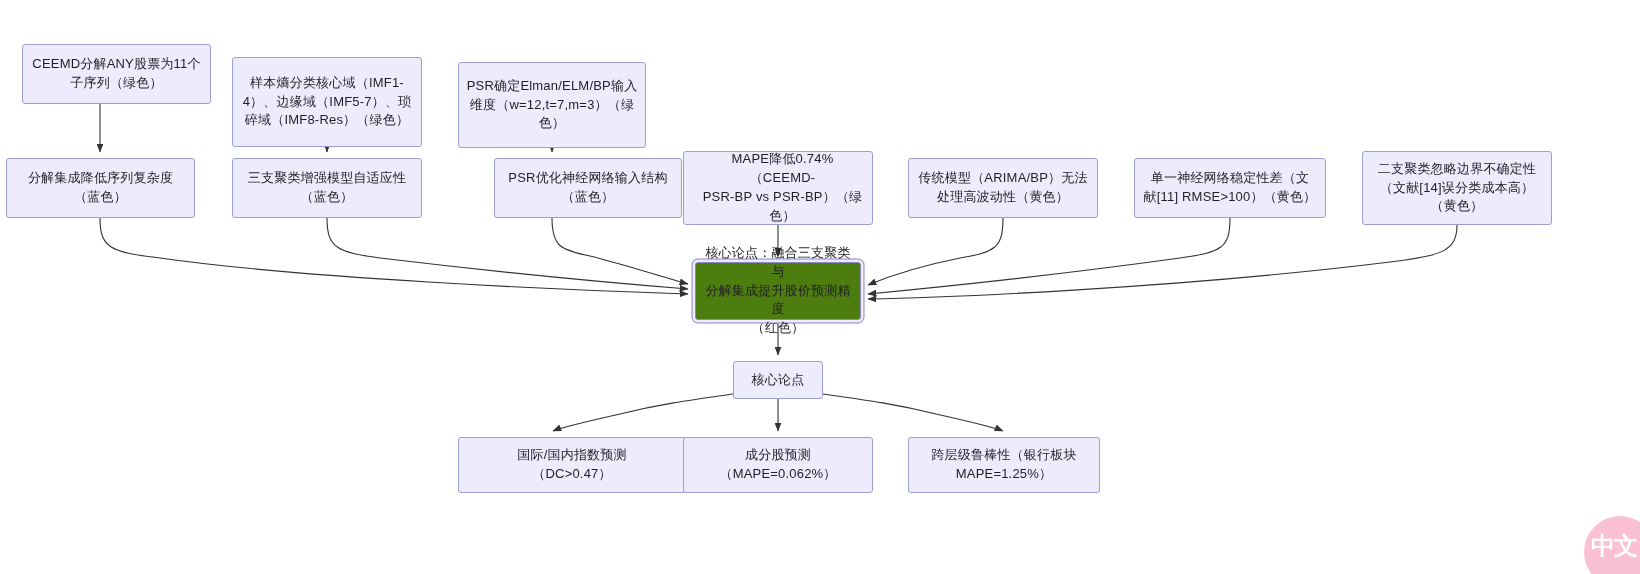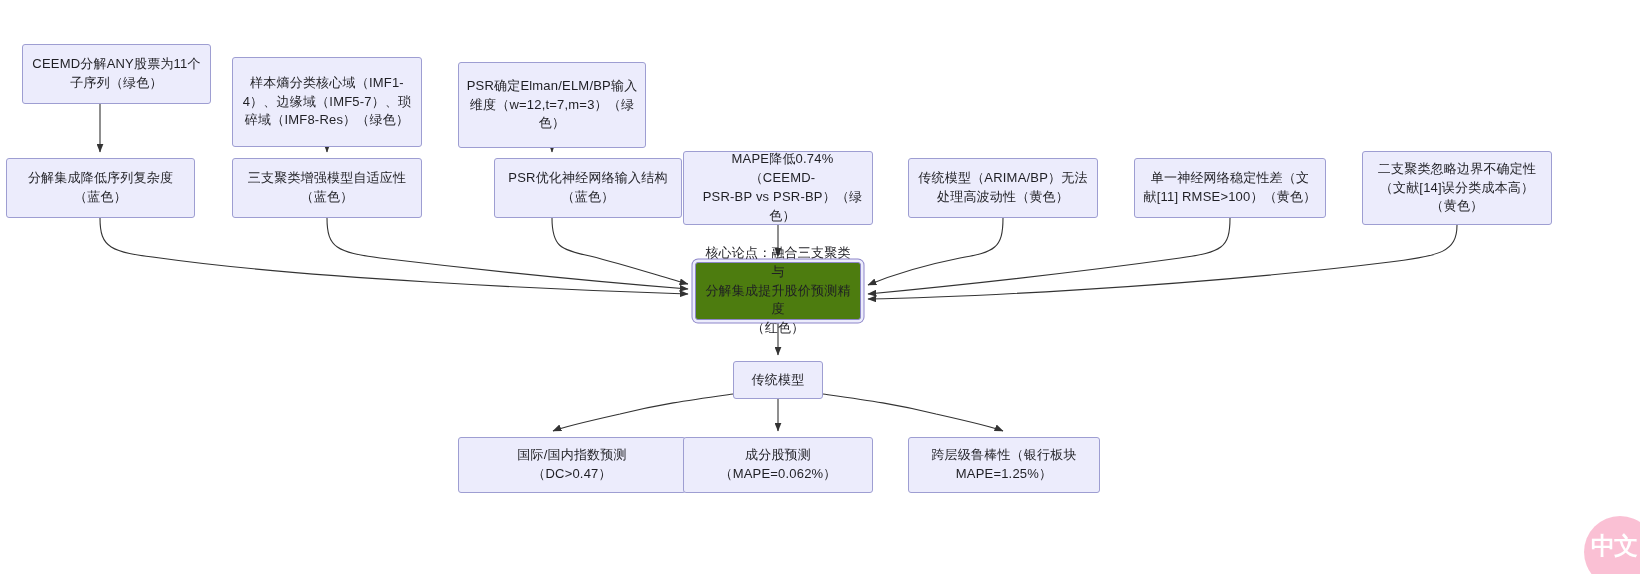--- a/index.html
+++ b/index.html
@@ -150,21 +150,21 @@
         <span class="node-label">二支聚类忽略边界不确定性
 （文献[14]误分类成本高）
 （黄色）</span>
       </div>
       <div class="node-box core" style="left: 695px; top: 262px; width: 166px; height: 58px;">
         <span class="node-label">核心论点：融合三支聚类与
 分解集成提升股价预测精度
 （红色）</span>
       </div>
       <div class="node-box" style="left: 733px; top: 361px; width: 90px; height: 38px;">
-        <span class="node-label">传统模型</span>
+        <span class="node-label">核心论点</span>
       </div>
       <div class="node-box" style="left: 458px; top: 437px; width: 228px; height: 56px;">
         <span class="node-label">国际/国内指数预测
 （DC&gt;0.47）</span>
       </div>
       <div class="node-box" style="left: 683px; top: 437px; width: 190px; height: 56px;">
         <span class="node-label">成分股预测
 （MAPE=0.062%）</span>
       </div>
       <div class="node-box" style="left: 908px; top: 437px; width: 192px; height: 56px;">

